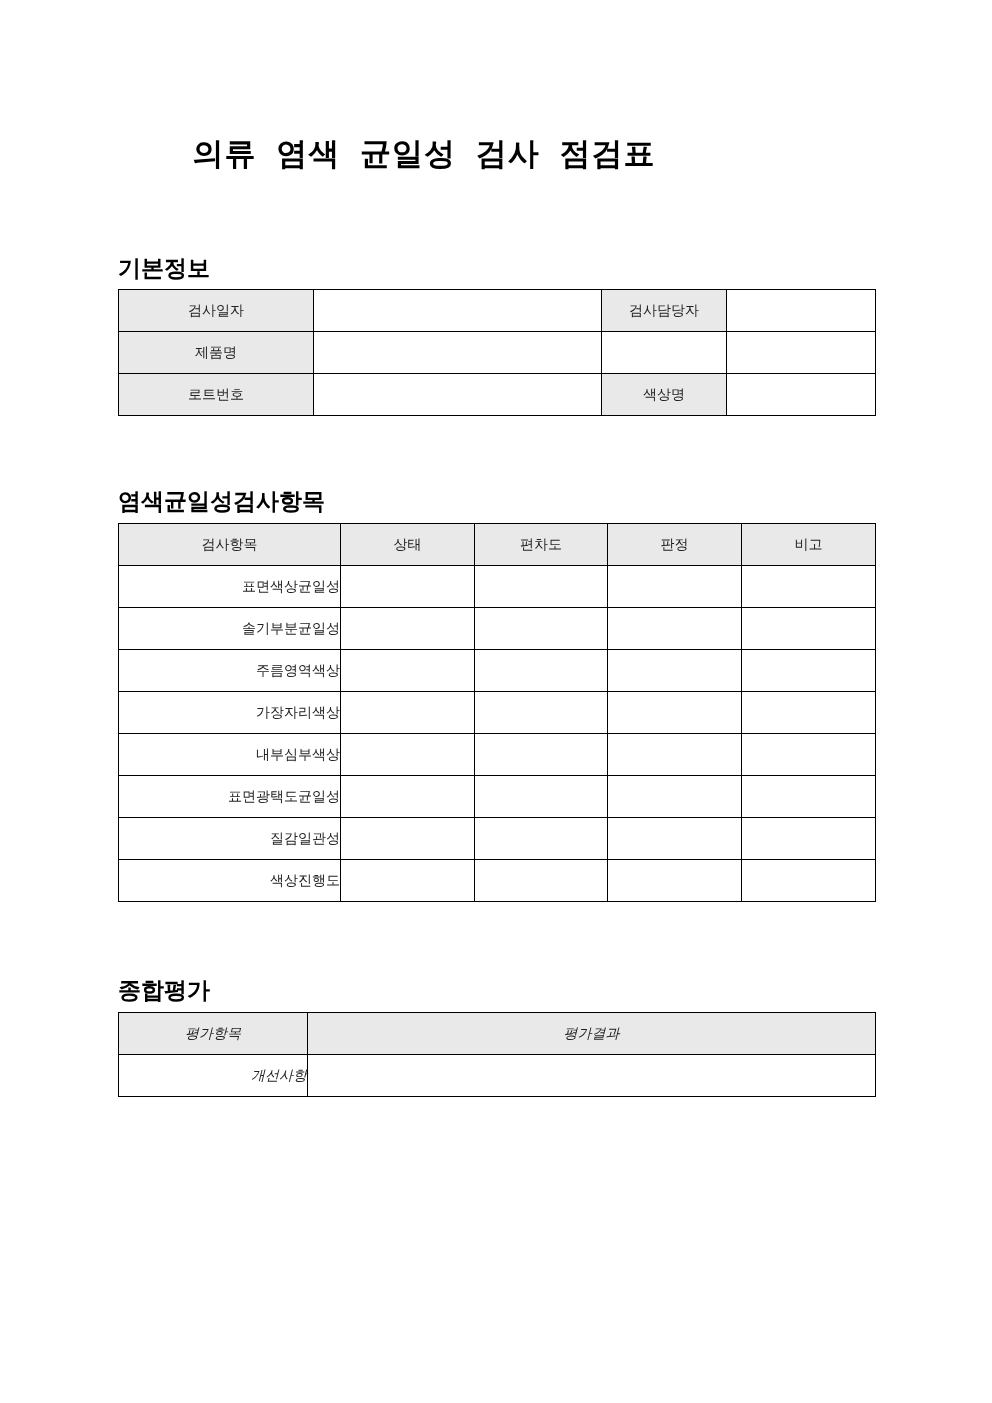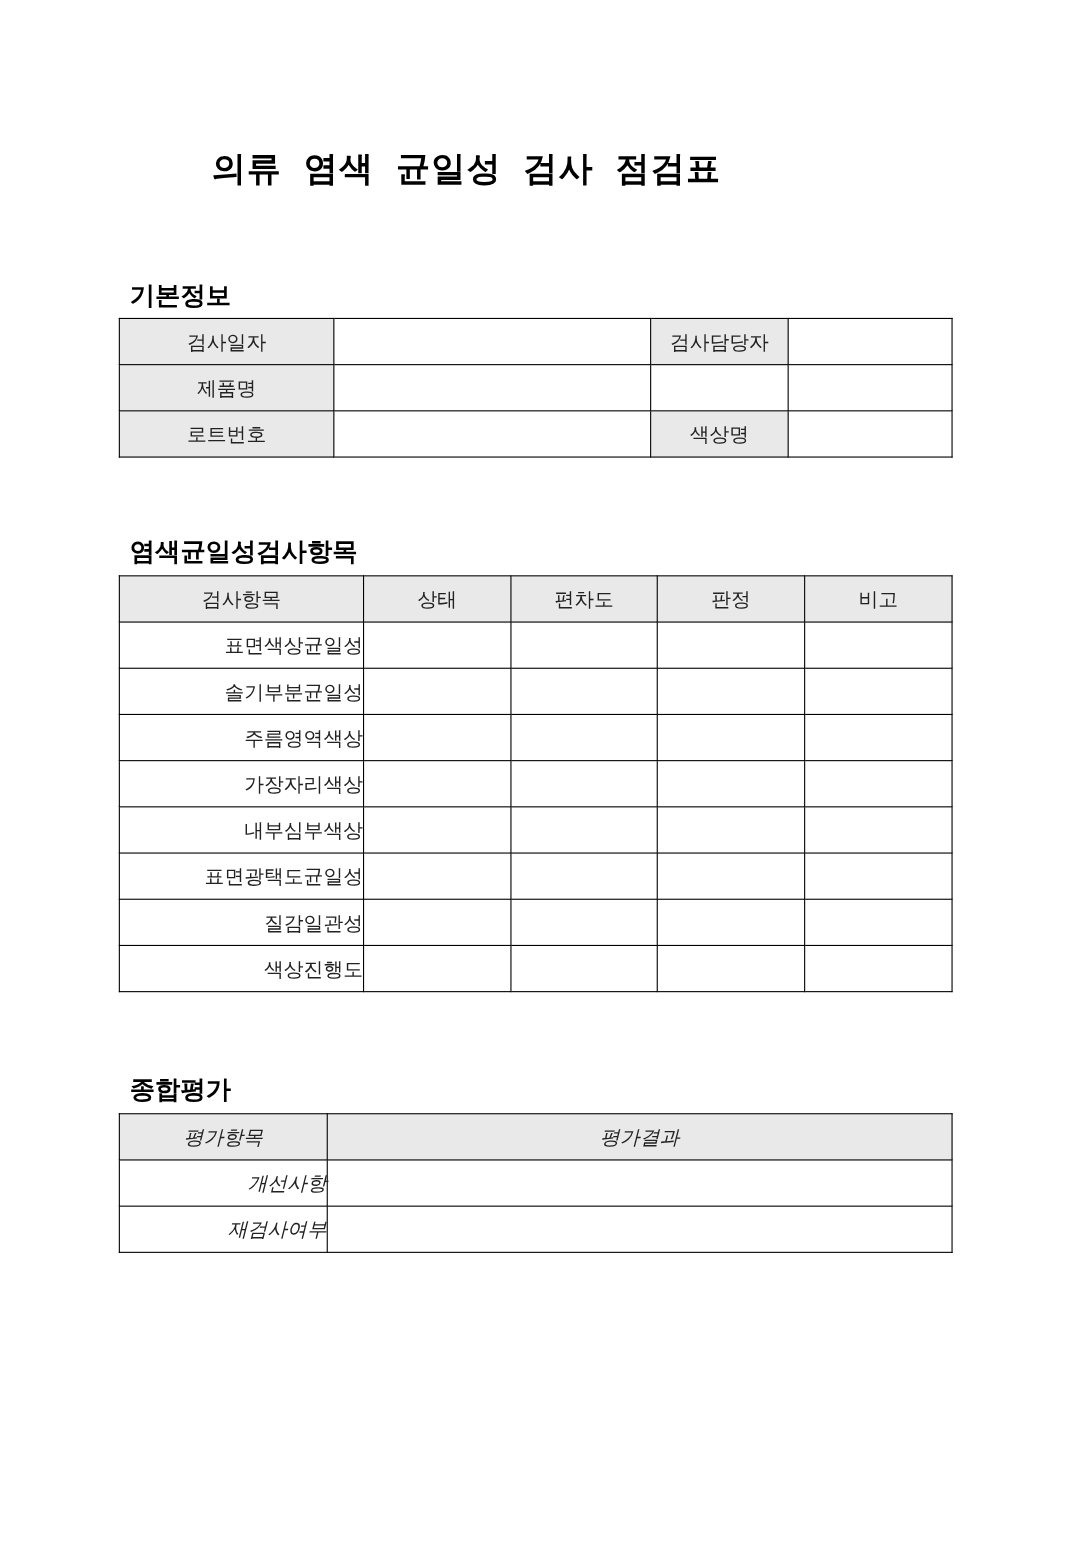--- a/index.html
+++ b/index.html
@@ -10,22 +10,22 @@
   }
   .title {
     position: absolute; left: 0; top: 133px; width: 848px;
     text-align: center; font-size: 31px; font-weight: bold;
     letter-spacing: 1px; word-spacing: 8px; color: #000;
   }
   .section-heading {
     position: absolute; left: 118px; font-size: 23px; font-weight: bold; color: #000;
   }
   table.grid {
-    position: absolute; left: 108px; border-collapse: collapse;
-    table-layout: fixed; font-size: 18px;
+    position: absolute; left: 118px; border-collapse: collapse;
+    table-layout: fixed; font-size: 14px;
   }
   table.grid td {
     border: 1.5px solid #000; padding: 0; height: 41px;
     vertical-align: middle; color: #222;
   }
   td.hdr { background: #e9e9e9; text-align: center; }
   td.label { padding-left: 9px !important; text-align: right; }
 </style>
 </head>
 <body>
@@ -146,18 +146,14 @@
   </colgroup>
   <tbody>
       <tr>
     <td class="hdr">평가항목</td>
     <td class="hdr">평가결과</td>
   </tr>
   <tr>
     <td class="label">개선사항</td>
     <td></td>
   </tr>
-  <tr>
-    <td class="label">재검사여부</td>
-    <td></td>
-  </tr>
 </tbody>
   </table>
 
 </body></html>

